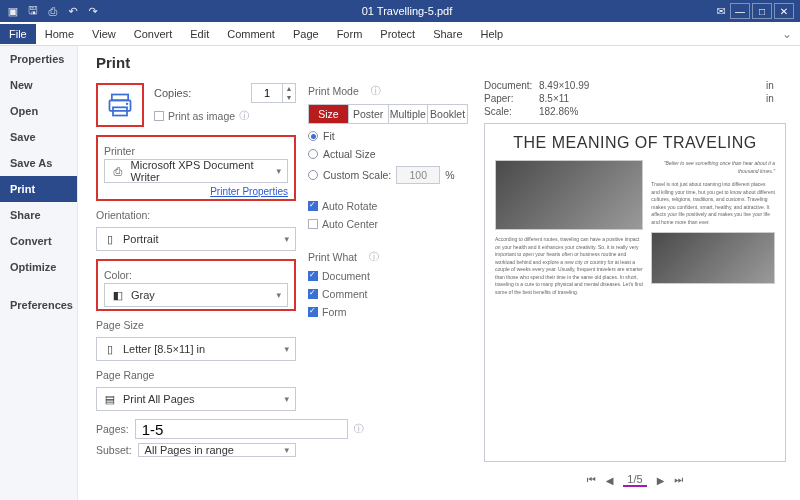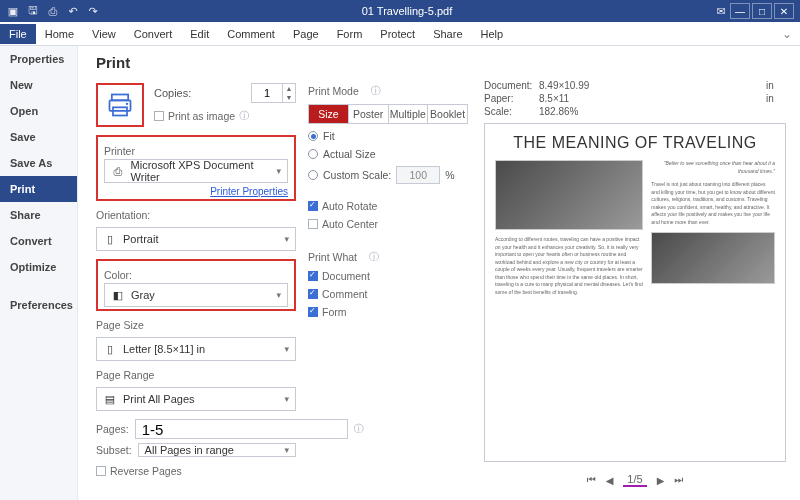--- a/index.html
+++ b/index.html
@@ -224,24 +224,20 @@
         <input value="1-5" style="">
         <span class="info">ⓘ</span>
       </div>
       <div class="subset-row">
         <span>Subset:</span>
         <div class="select">
           <span>All Pages in range</span>
           <span class="chevd">▾</span>
         </div>
       </div>
-      <div class="chk-row" style="margin-top:4px">
-        <span class="chk"></span>
-        <span>Reverse Pages</span>
-      </div>
     </div>
 
     <div class="mode-col">
       <div class="sect-label">
           <span>Print Mode</span> 
           <span class="info">ⓘ</span>
         </div>
       <div class="segmented">
         <div class="seg active">Size</div>
         <div class="seg">Poster</div>

